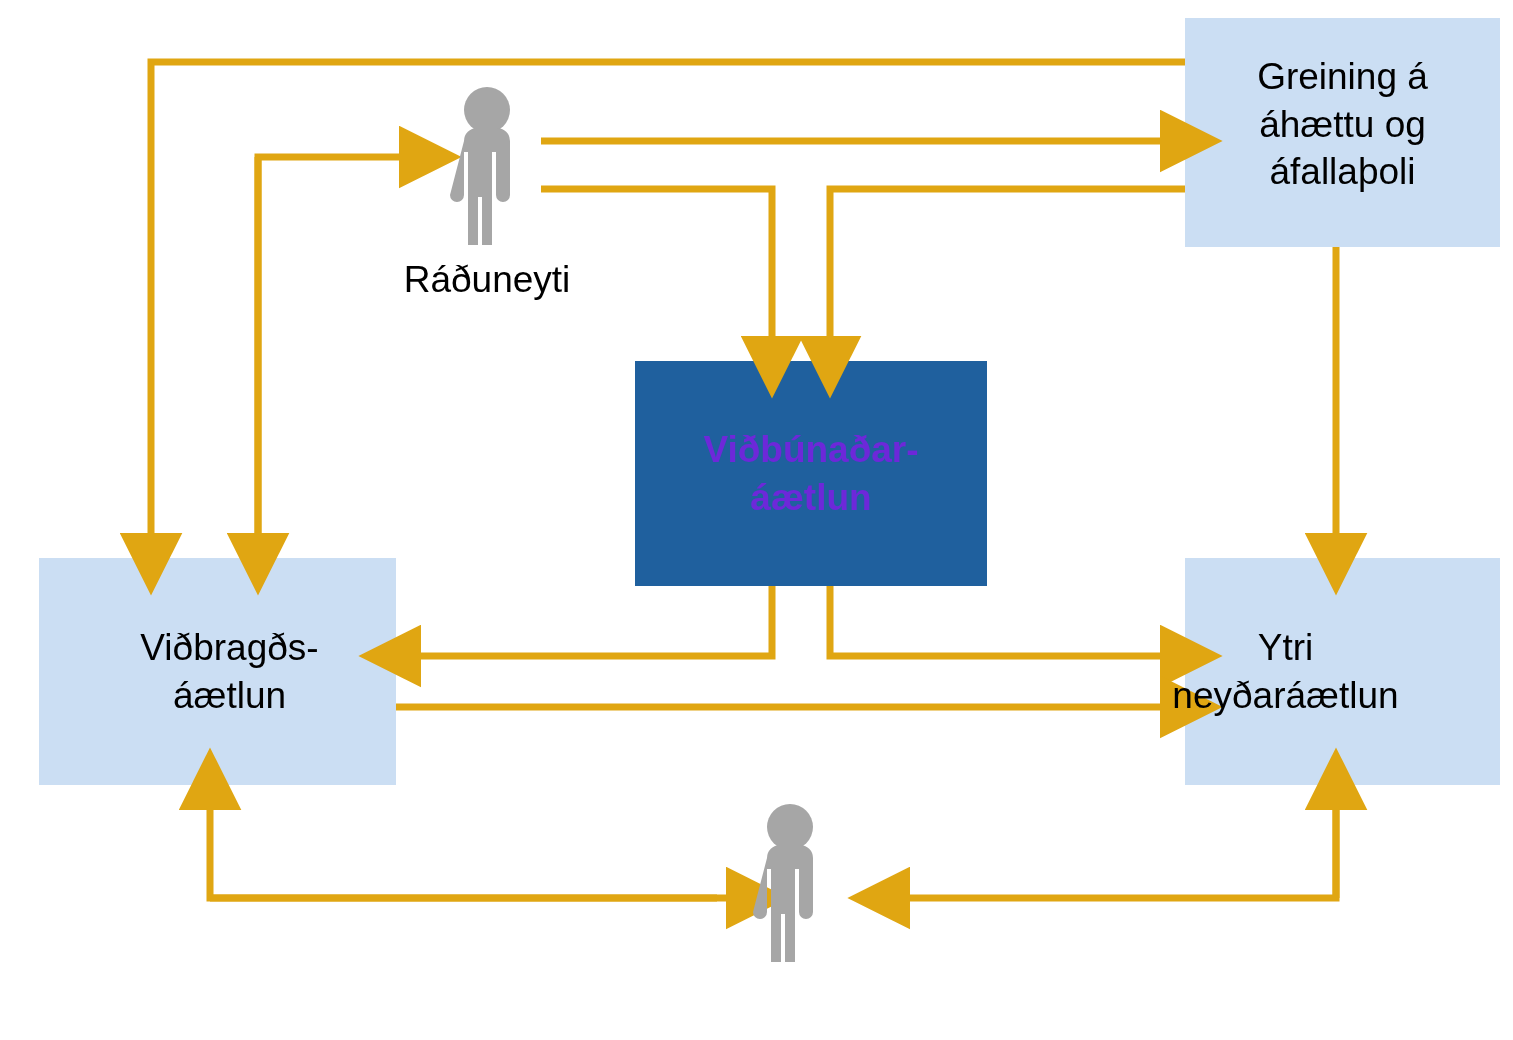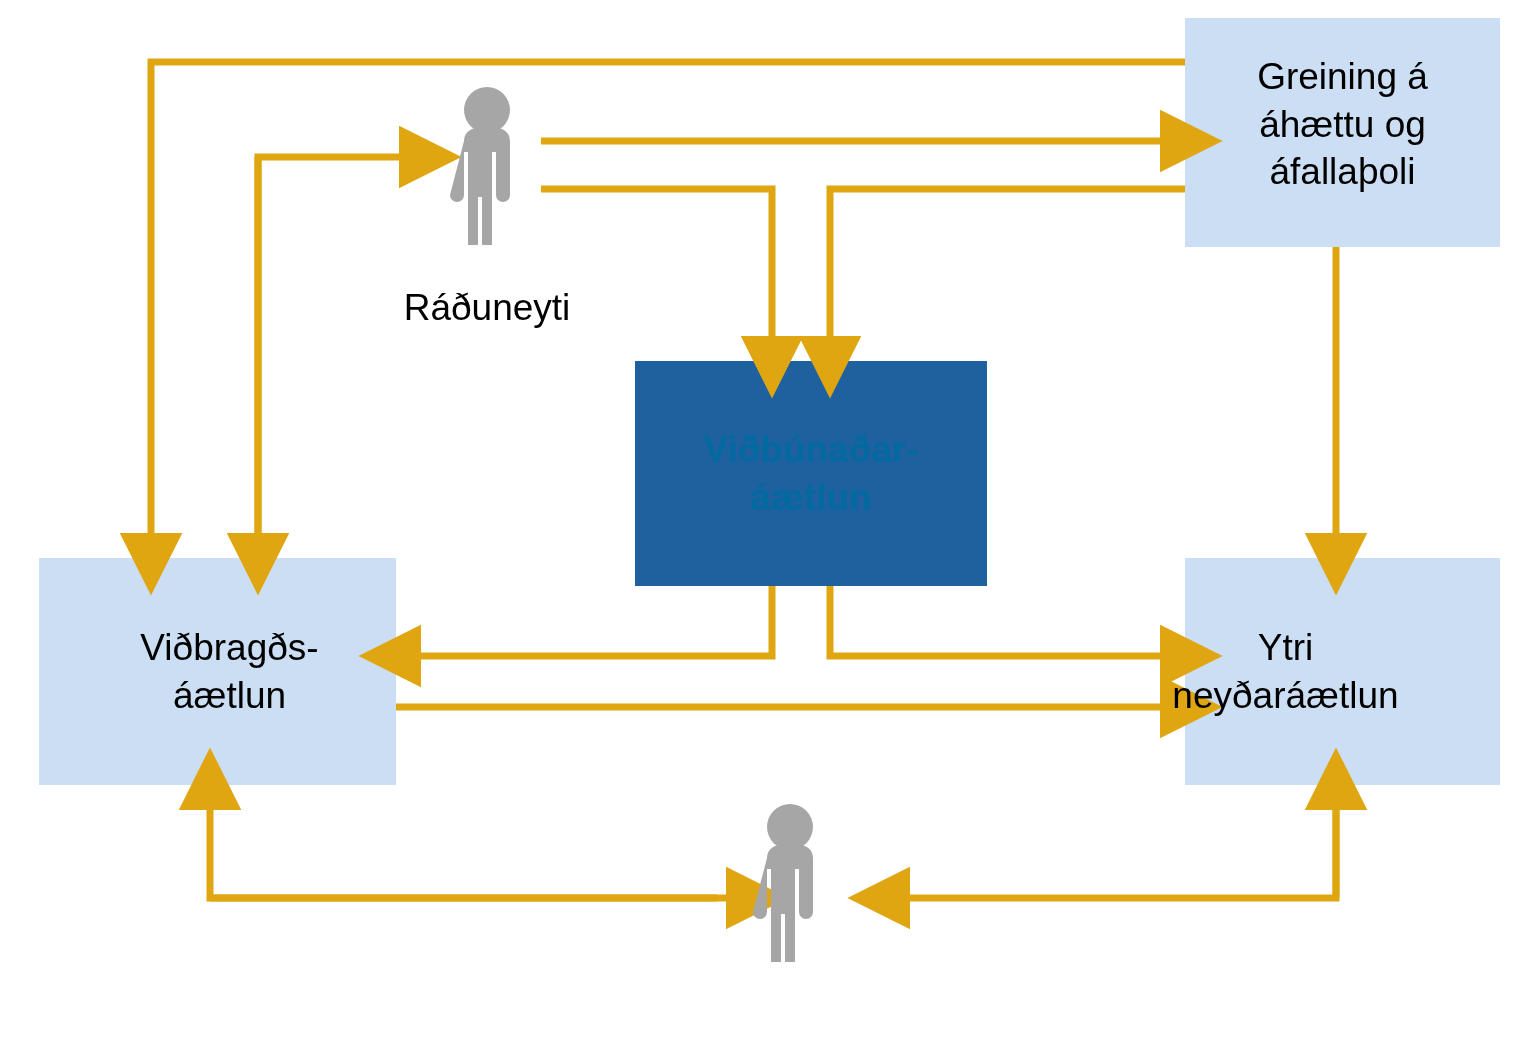--- a/index.html
+++ b/index.html
@@ -35,33 +35,32 @@
     line-height: 1.28;
     pointer-events: none;
     white-space: pre-line;
   }
   .box-label.light {
     color: #000000;
     font-size: 37px;
     font-weight: 400;
   }
   .box-label.dark {
-    color: #0369a1;
+    color: #6d28d9;
     font-size: 37px;
     font-weight: 700;
   }
   .actor-label {
     position: absolute;
     text-align: center;
     color: #000000;
     font-size: 37px;
     font-weight: 400;
     line-height: 1.2;
     pointer-events: none;
-    margin-top: 28px;
   }
 </style>
 </head>
 <body>
 
 <div id="diagram-root">
 
   <svg id="diagram-svg" viewBox="0 0 1513 1040">
     <defs>
       <marker id="arrowhead" markerWidth="9" markerHeight="9" refX="1.2" refY="4.5" orient="auto" markerUnits="strokeWidth">

